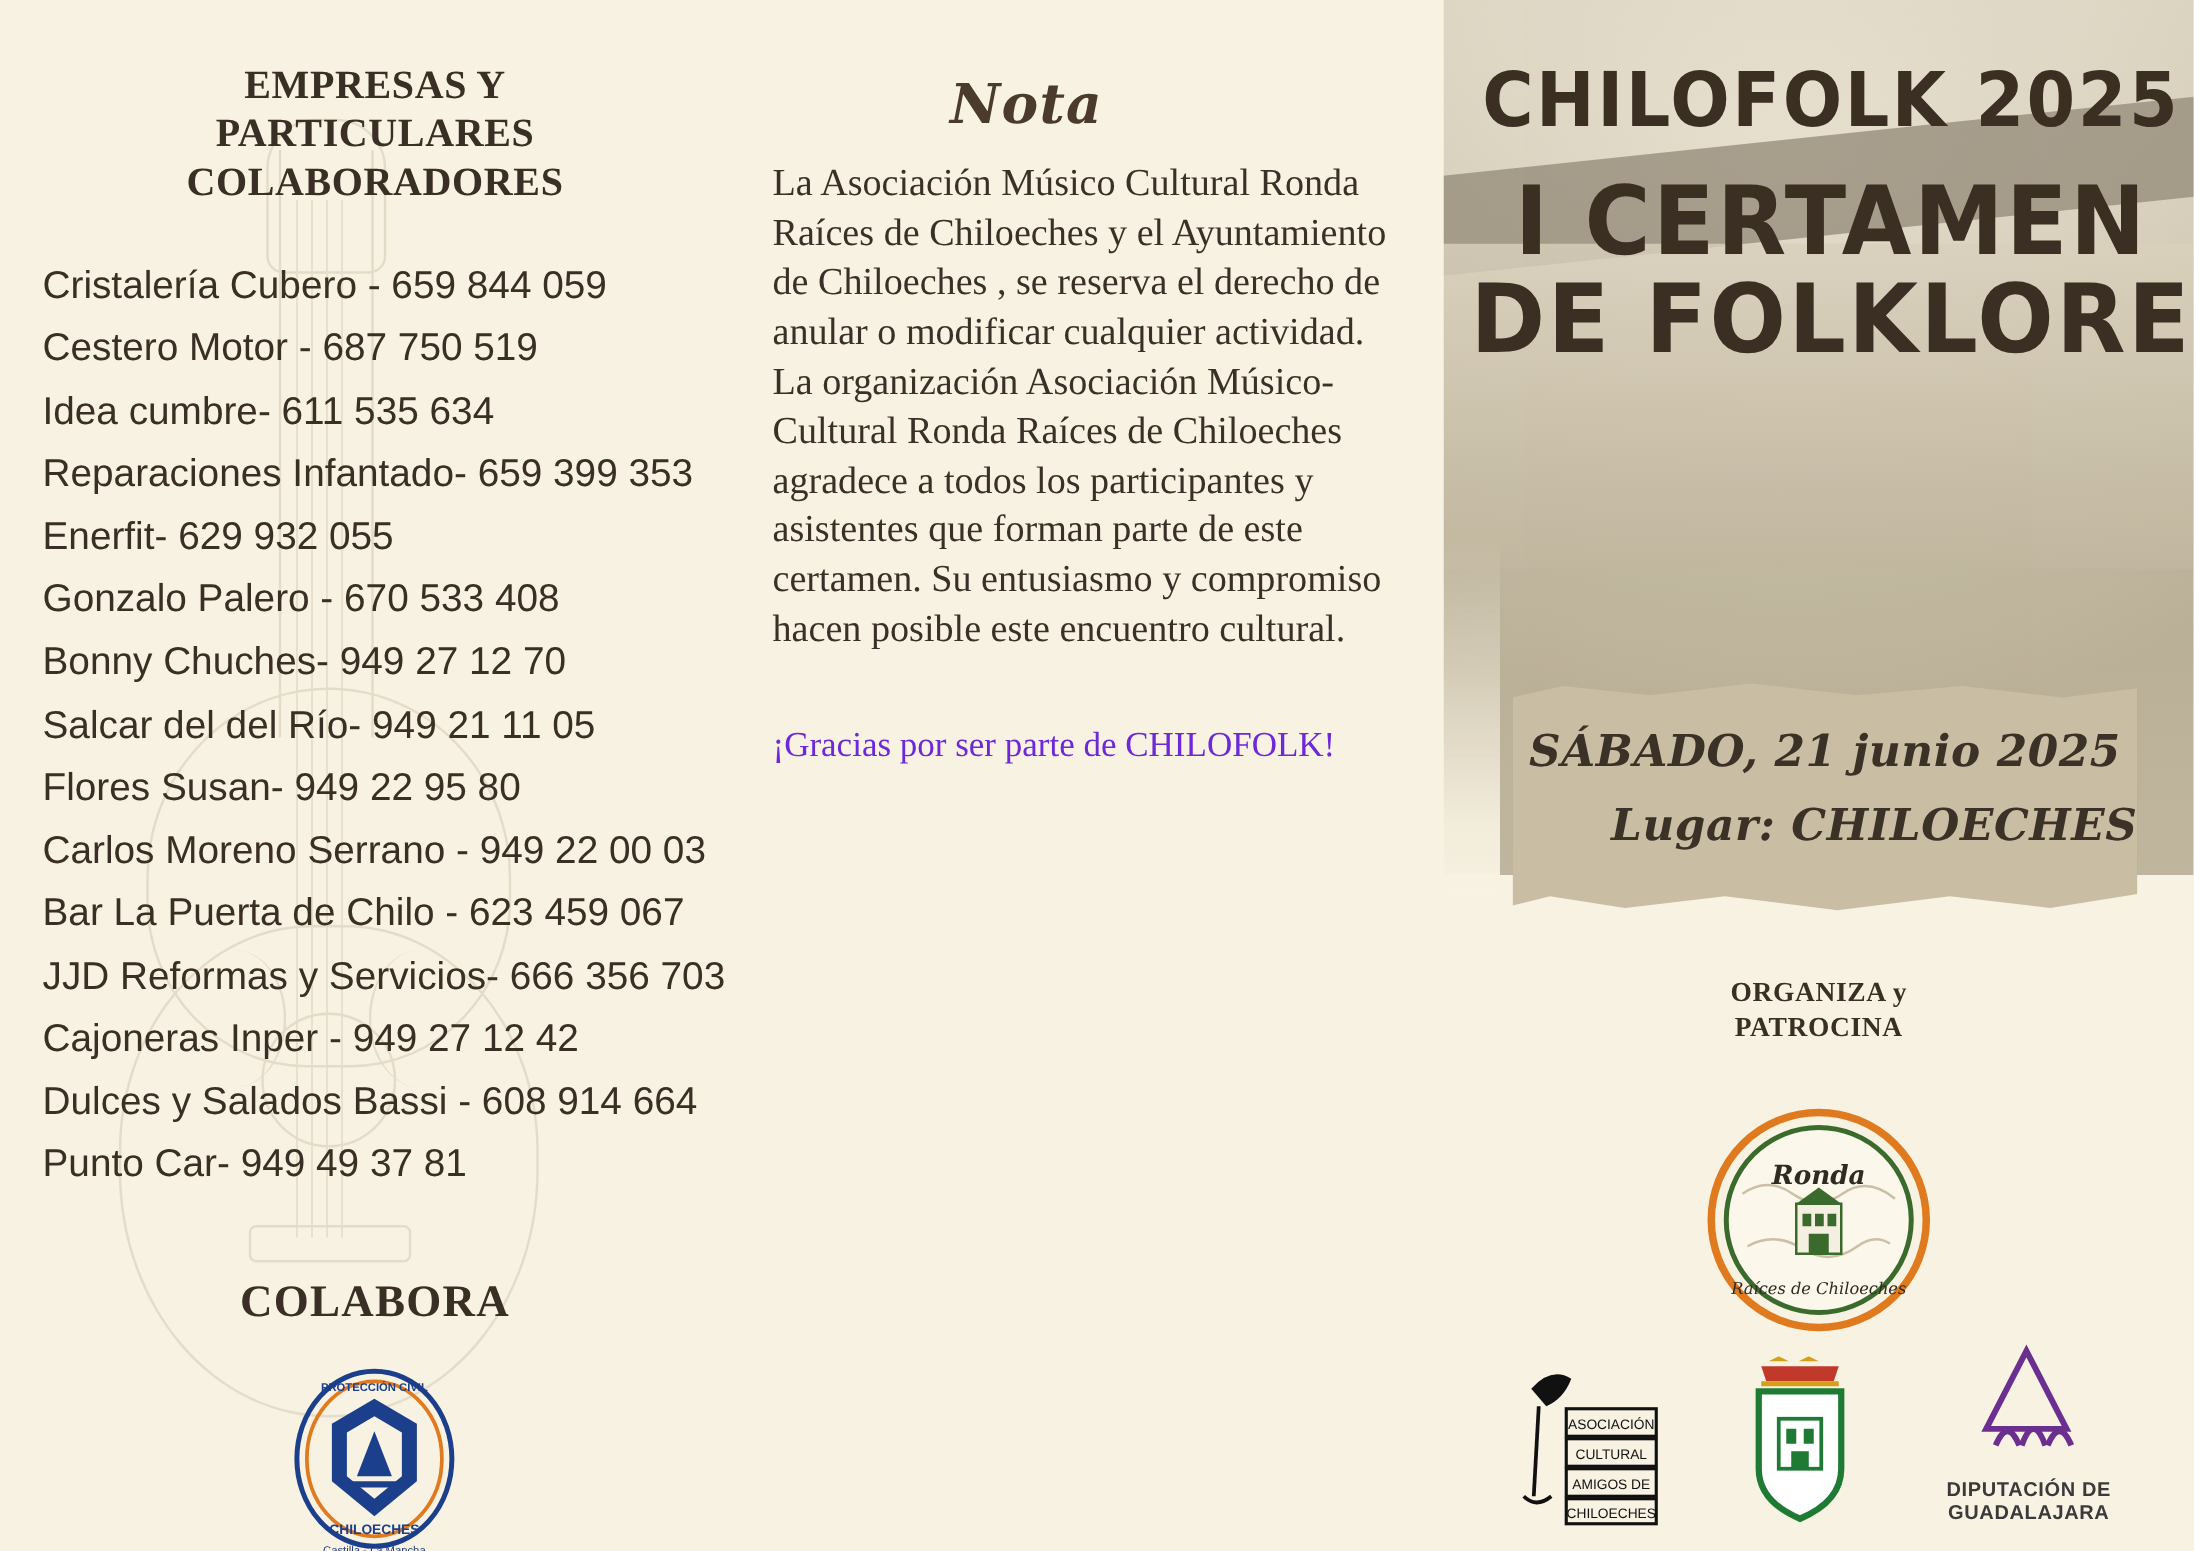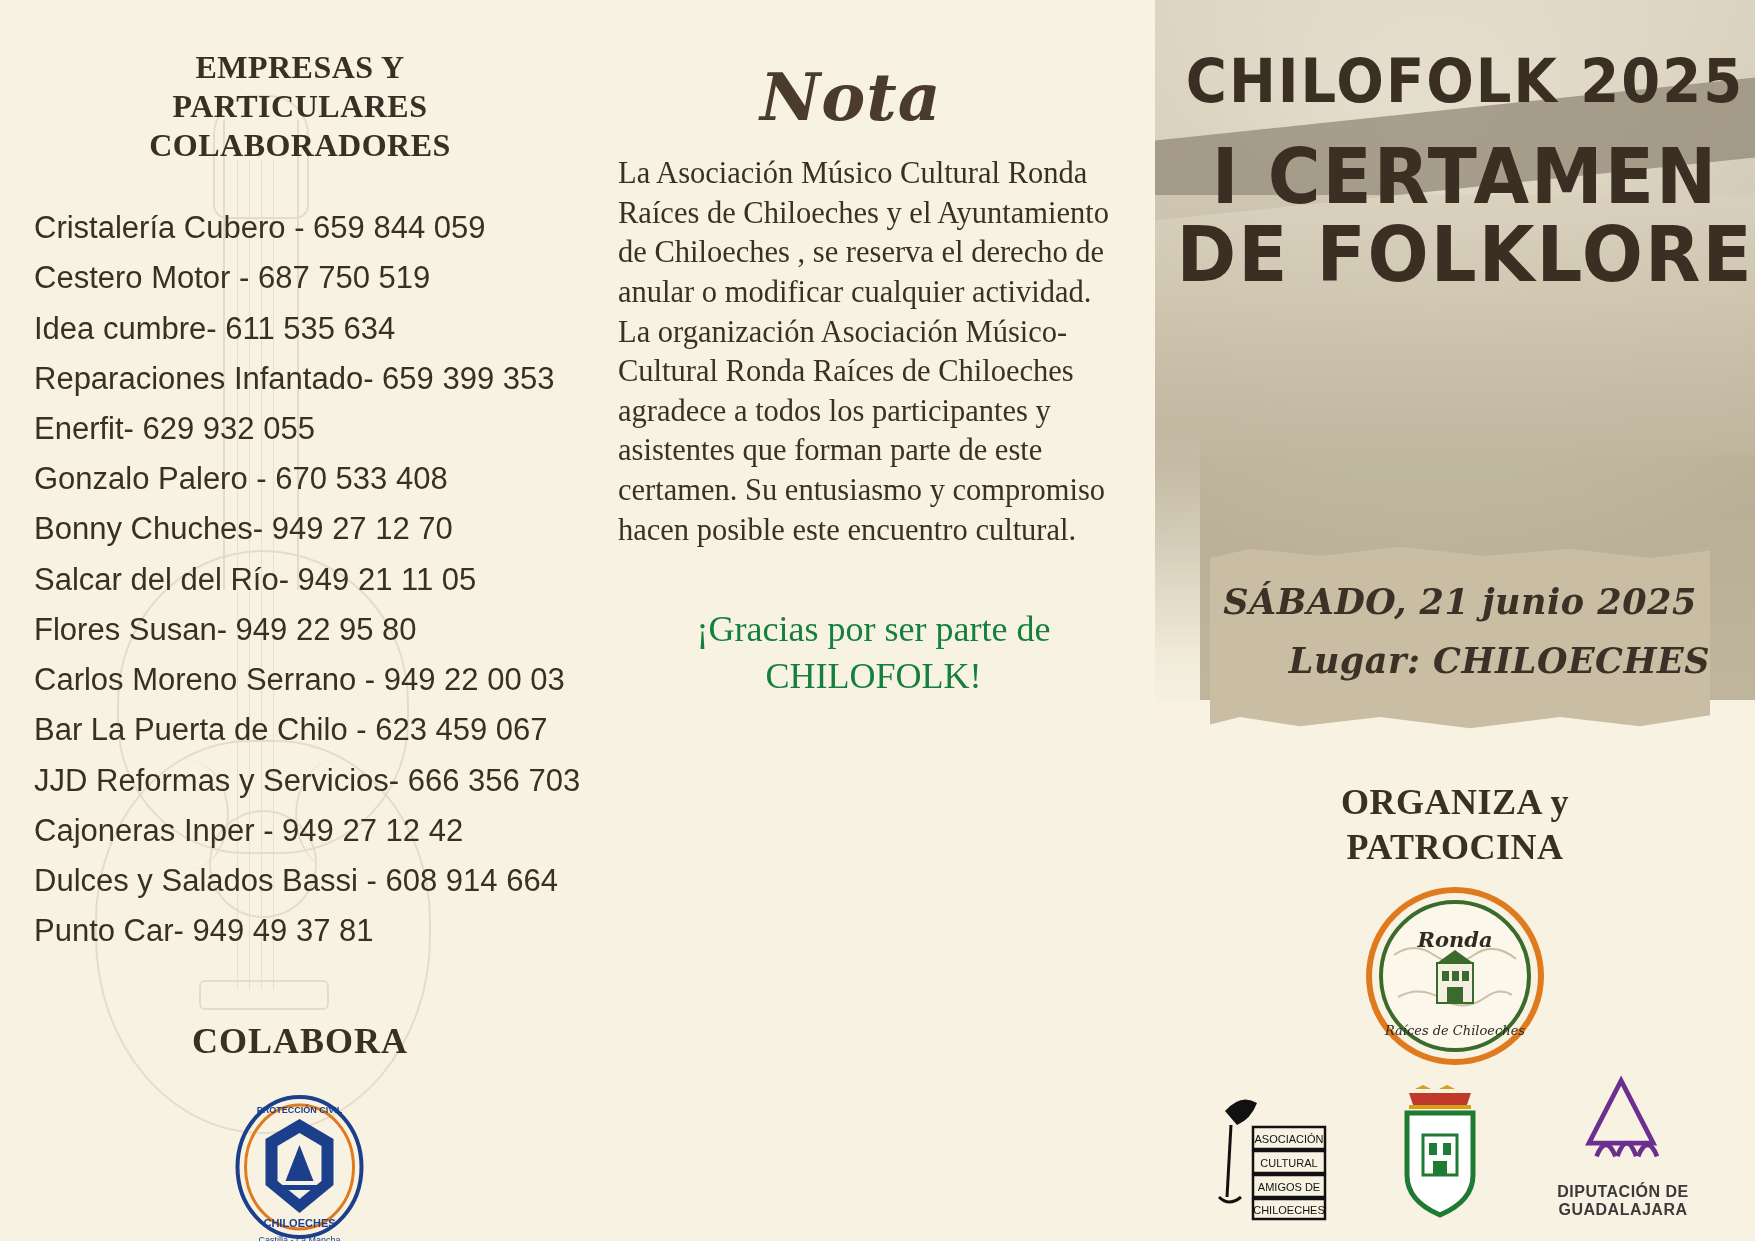--- a/index.html
+++ b/index.html
@@ -178,21 +178,21 @@
     position: relative;
     width: 555px;
     height: 100%;
     background: #f8f2e2;
     overflow: hidden;
   }
   .nota-head {
     position: relative;
     z-index: 2;
     margin: 58px 0 0 160px;
-    font-size: 66px;
+    font-size: 44px;
     color: #4a3b2c;
     font-family: "DejaVu Serif", serif;
     font-style: italic;
     font-weight: bold;
     letter-spacing: 1px;
   }
   .nota-body {
     position: relative;
     z-index: 2;
     margin: 18px 26px 0 18px;
@@ -201,24 +201,23 @@
     color: #3a3027;
     font-family: "Liberation Serif", serif;
   }
   .nota-body p {
     margin: 0 0 0 0;
   }
   .nota-thanks {
     position: relative;
     z-index: 2;
     margin: 56px 26px 0 18px;
-    font-size: 36px;
+    font-size: 28px;
     line-height: 1.30;
-    color: #15803d;
-    text-align: center;
+    color: #6d28d9;
   }
 
   
   .panel-right {
     position: relative;
     width: 600px;
     height: 100%;
     background: #f8f2e2;
     overflow: hidden;
   }
@@ -322,21 +321,21 @@
     font-weight: bold;
     letter-spacing: 0.5px;
   }
 
   .organiza {
     position: absolute;
     z-index: 3;
     left: 0; right: 0;
     top: 780px;
     text-align: center;
-    font-size: 36px;
+    font-size: 22px;
     font-weight: bold;
     line-height: 1.25;
     color: #3a2f24;
     letter-spacing: 0.5px;
   }
 
   .ronda-logo {
     position: absolute;
     z-index: 3;
     left: 50%;

